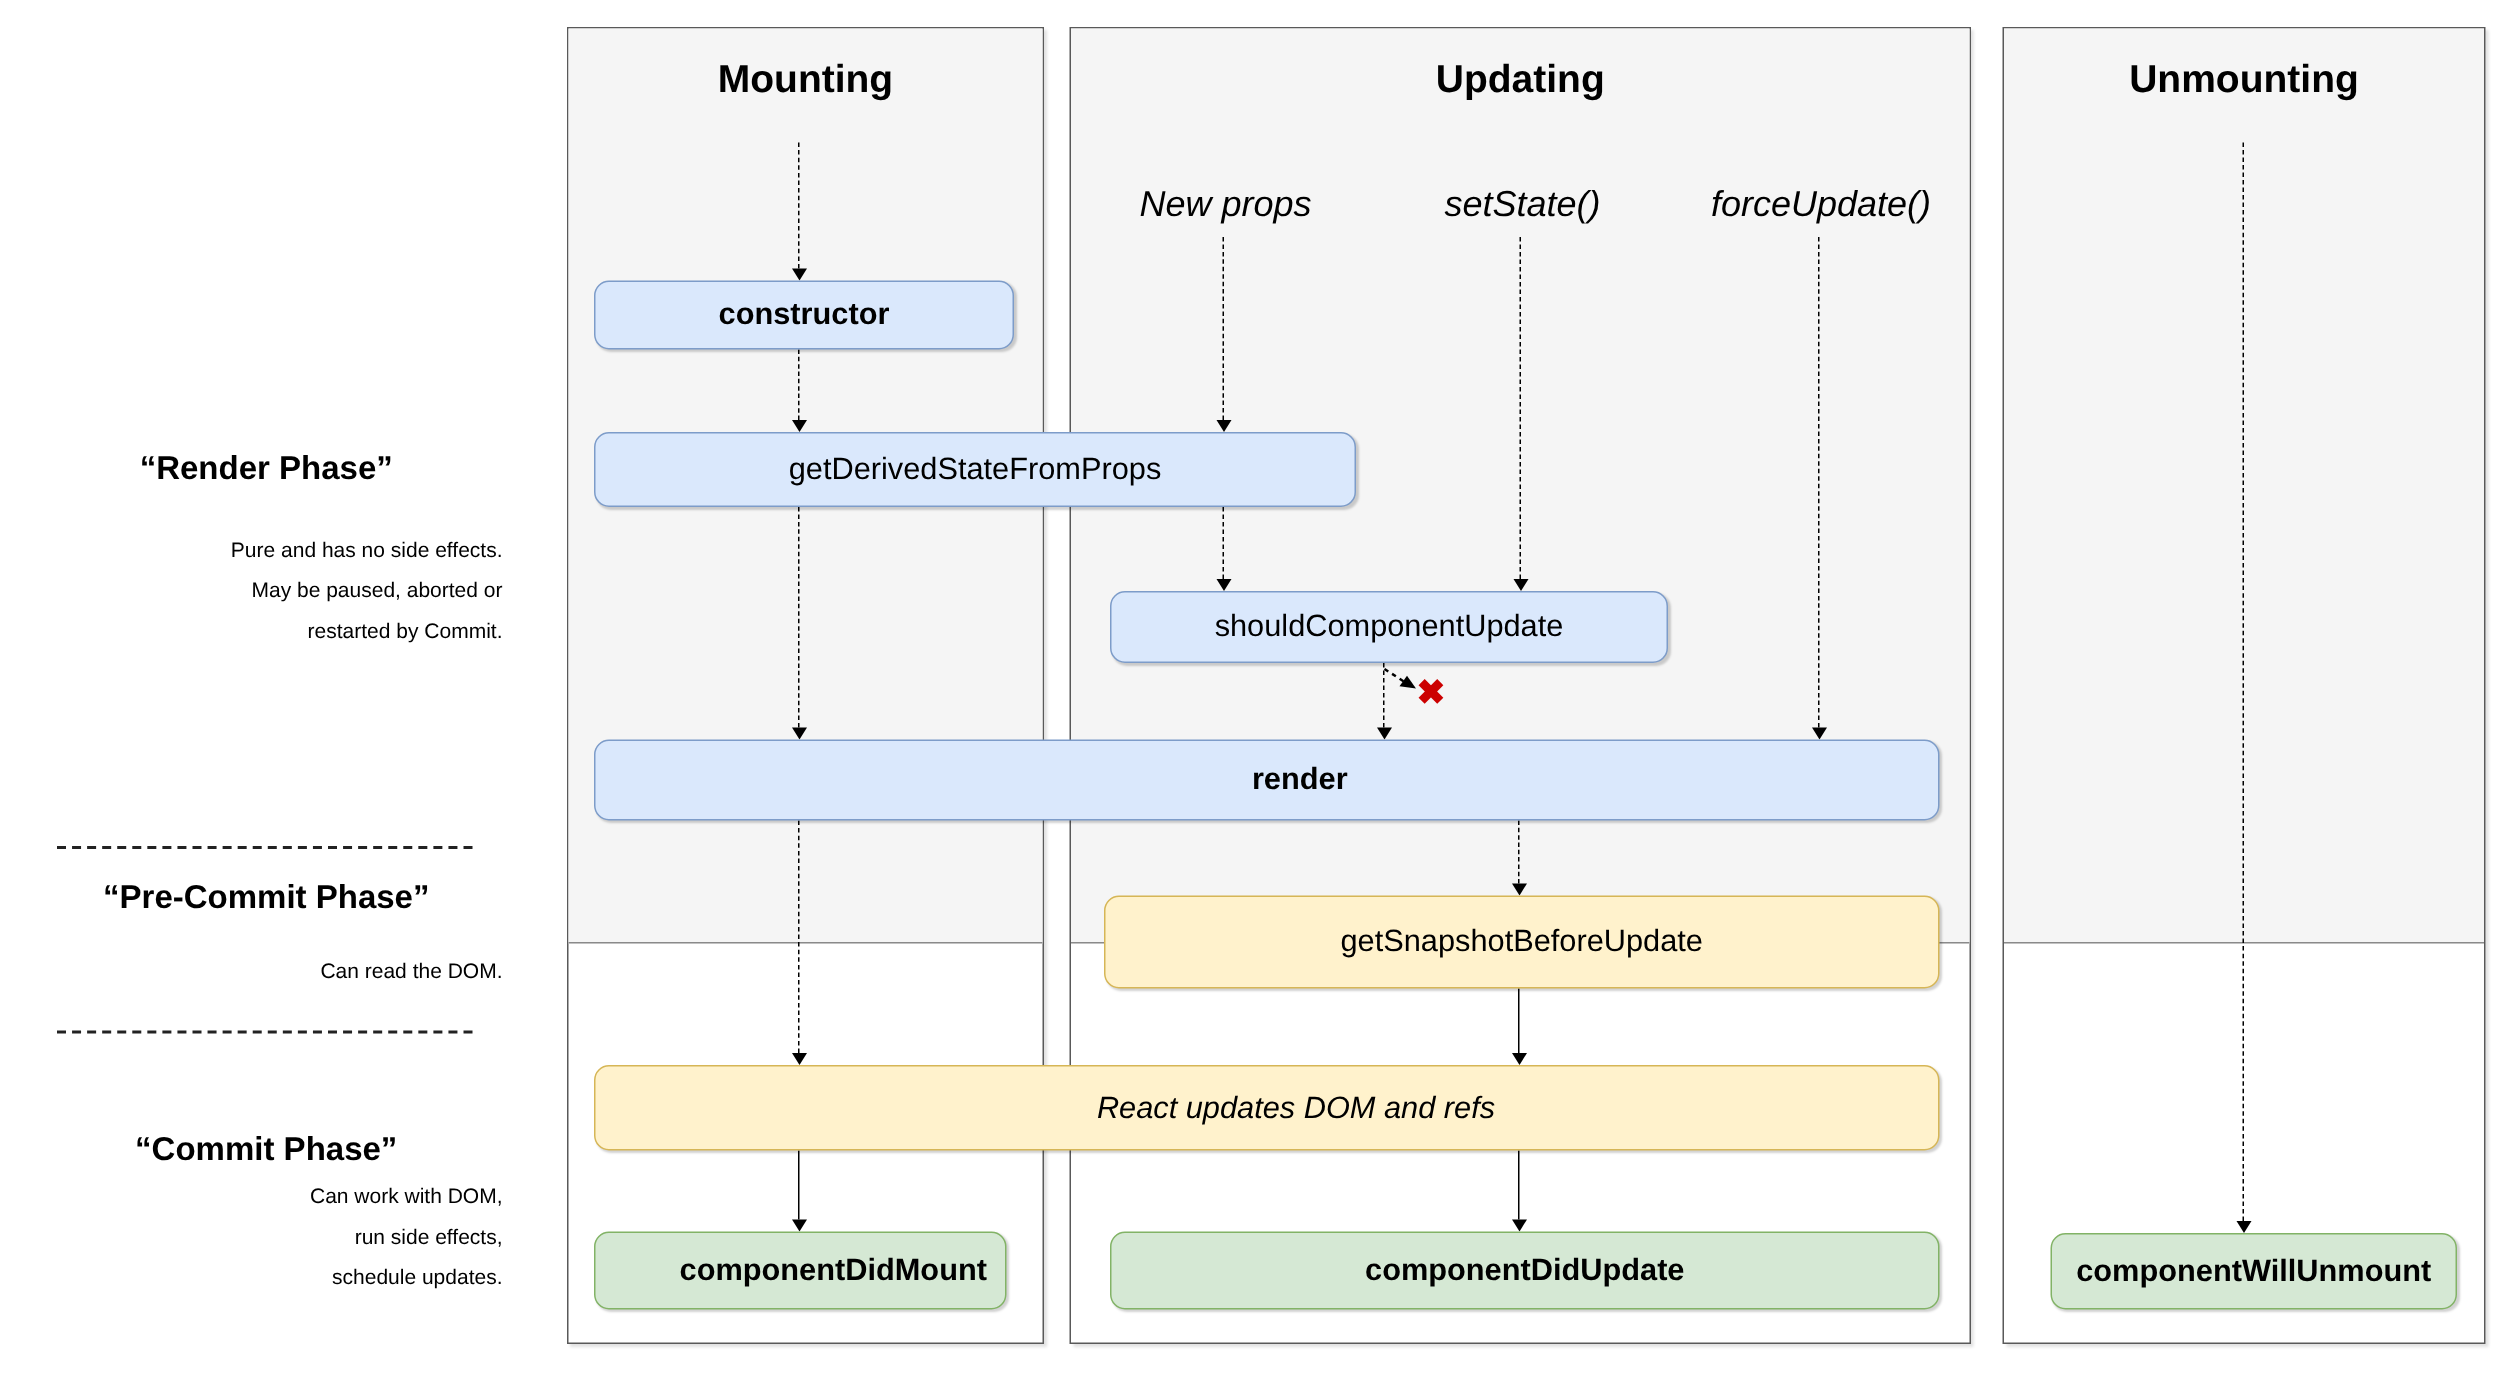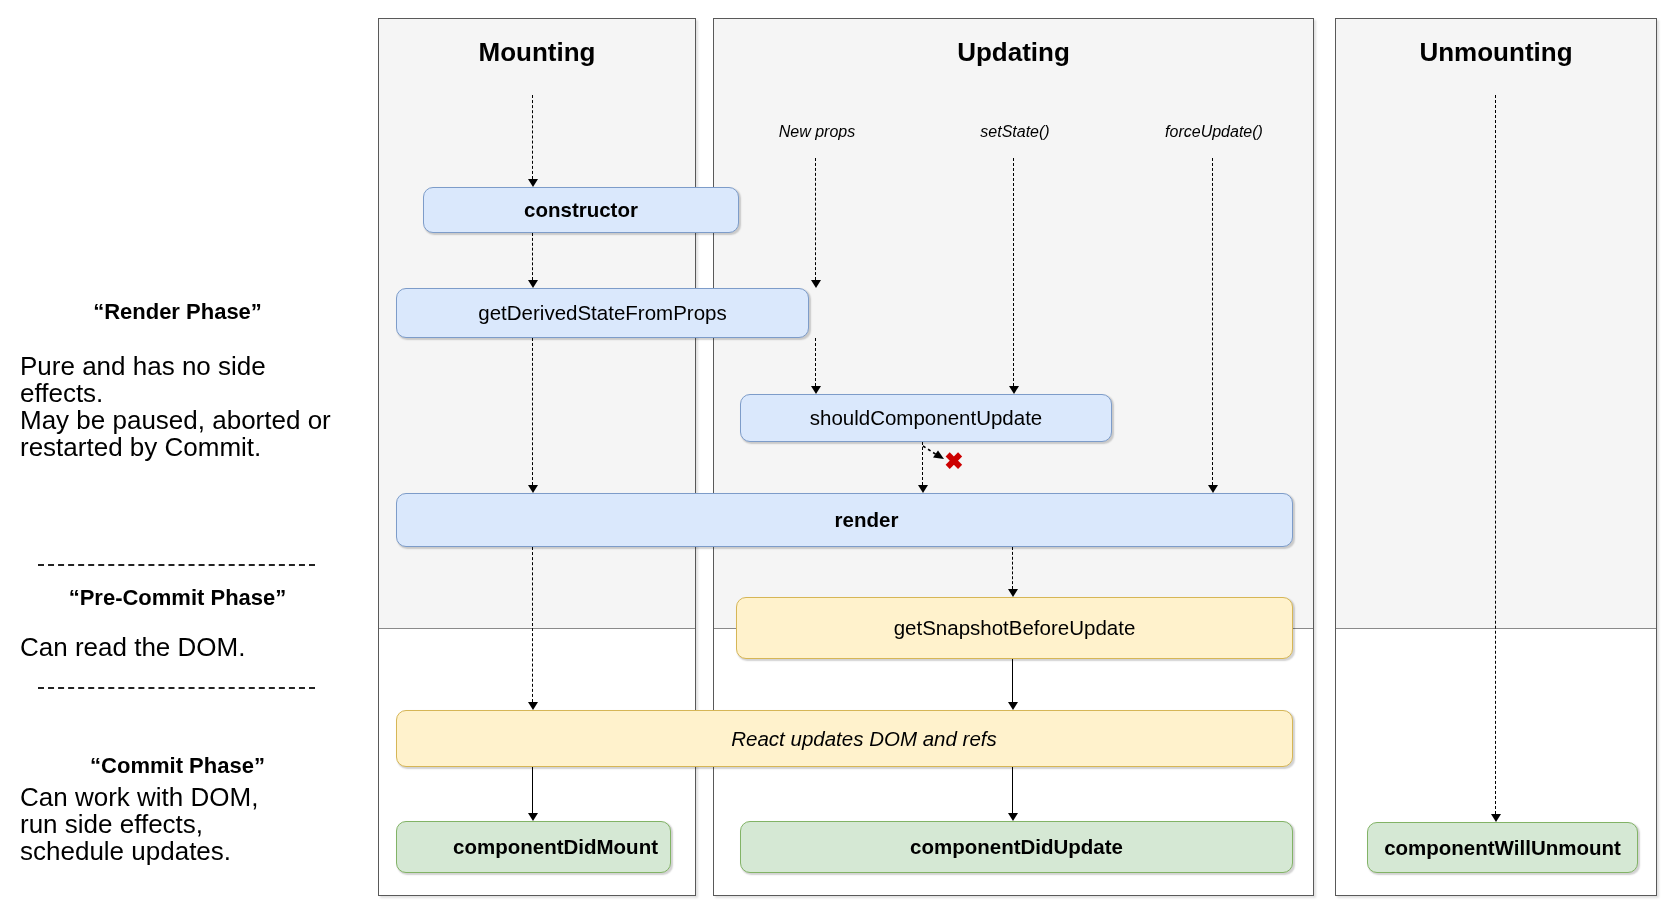--- a/index.html
+++ b/index.html
@@ -11,21 +11,21 @@
     color:#000;
     overflow:hidden;
   }
   
   .side-title{
     position:absolute;left:30px;width:295px;
     text-align:center;font-weight:bold;font-size:22px;line-height:26px;
   }
   .side-body{
     position:absolute;left:20px;width:315px;
-    text-align:left;font-size:26px;line-height:27px;
+    text-align:right;font-size:14px;line-height:27px;
   }
   .side-divider{
     position:absolute;left:38px;width:277px;height:0;
     border-top:2px dashed #222;
   }
   
   .column{
     position:absolute;top:18px;height:878px;
     background:#ffffff;border:1px solid #595959;
     box-shadow:2px 2px 2px rgba(0,0,0,0.12);
@@ -35,21 +35,21 @@
     position:absolute;left:0;top:0;width:100%;height:610px;
     background:#f5f5f5;border-bottom:1px solid #8a8a8a;
     box-sizing:border-box;
   }
   .col-title{
     position:absolute;left:0;top:18px;width:100%;
     text-align:center;font-weight:bold;font-size:26px;
   }
   .trigger{
     position:absolute;top:104px;width:190px;
-    text-align:center;font-style:italic;font-size:16px;
+    text-align:center;font-style:italic;font-size:24px;
   }
   
   .node{
     position:absolute;box-sizing:border-box;
     display:flex;align-items:center;justify-content:center;
     border-radius:10px;font-size:20.5px;
     box-shadow:1.5px 1.5px 1.5px rgba(0,0,0,0.18);
     z-index:5;text-align:center;
   }
   .node.blue  {background:#dae8fc;border:1px solid #7d9cc9;}
@@ -181,22 +181,22 @@
       <div class="shaft"></div>
       <span class="head"></span>
     </div>
 
   <svg class="branch-svg" style="left:920px;top:444px;" width="34" height="24">
     <path d="M3,2 L17,11" stroke="#000" stroke-width="1.6" stroke-dasharray="3,3" fill="none"></path>
     <polygon points="24,15 13,13.5 18,6.5" fill="#000"></polygon>
   </svg>
   <div class="skip-cross" style="left:941px;top:450px;color:#cc0000;">✖</div>
 
-  <div class="node blue bold" style="left:396px;top:187px;width:316px;height:46px;margin-left:27px;">constructor</div>
-  <div class="node blue" style="left:396px;top:288px;width:413px;height:50px;">getDerivedStateFromProps</div>
+  <div class="node blue bold" style="left:396px;top:187px;width:280px;height:46px;">constructor</div>
+  <div class="node blue" style="left:396px;top:288px;width:508px;height:50px;">getDerivedStateFromProps</div>
   <div class="node blue" style="left:740px;top:394px;width:372px;height:48px;">shouldComponentUpdate</div>
   <div class="node blue bold" style="left:396px;top:493px;width:897px;height:54px;padding-left:44px;">render</div>
   <div class="node yellow" style="left:736px;top:597px;width:557px;height:62px;">getSnapshotBeforeUpdate</div>
   <div class="node yellow italic" style="left:396px;top:710px;width:897px;height:57px;padding-left:39px;">React updates DOM and refs</div>
   <div class="node green bold" style="left:396px;top:821px;width:275px;height:52px;padding-left:44px;">componentDidMount</div>
   <div class="node green bold" style="left:740px;top:821px;width:553px;height:52px;">componentDidUpdate</div>
   <div class="node green bold" style="left:1367px;top:822px;width:271px;height:51px;">componentWillUnmount</div>
 
 </div>
 

